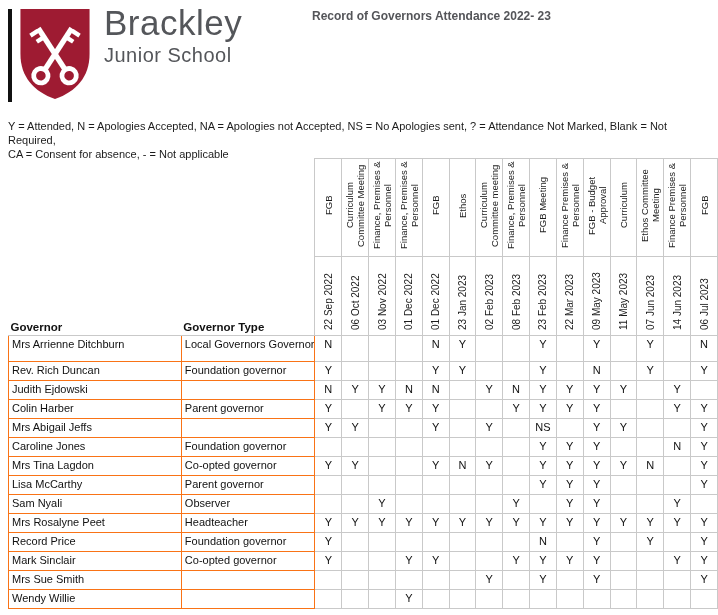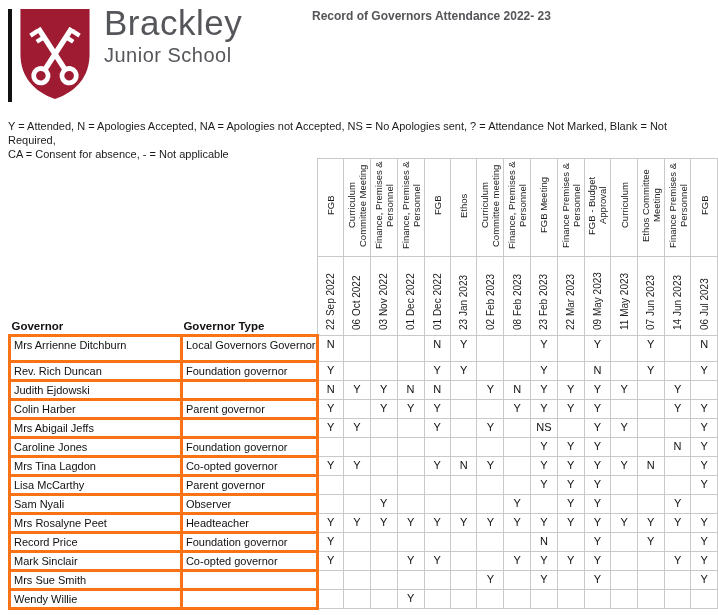--- a/index.html
+++ b/index.html
@@ -54,21 +54,21 @@
   .gov-col-header {
     border: 0; border-bottom: 1px solid #c9c9c9;
     vertical-align: bottom; text-align: left;
     font-weight: bold; font-size: 11.5px; color: #111111;
     padding: 0 0 2px 2px;
   }
 
   tbody tr { height: 19px; }
   tbody tr.first-row { height: 26px; }
   .gov-name, .gov-type {
-    border: 3px solid #f97316; font-size: 11px; color: #111111;
+    border: 1px solid #f97316; font-size: 11px; color: #111111;
     text-align: left; vertical-align: top; padding: 2px 0 0 3px;
     overflow: hidden; white-space: nowrap;
   }
   .att-cell {
     border: 1px solid #c9c9c9; font-size: 11px; color: #111111;
     text-align: center; vertical-align: top; padding-top: 2px;
   }
 </style>
 </head>
 <body>

